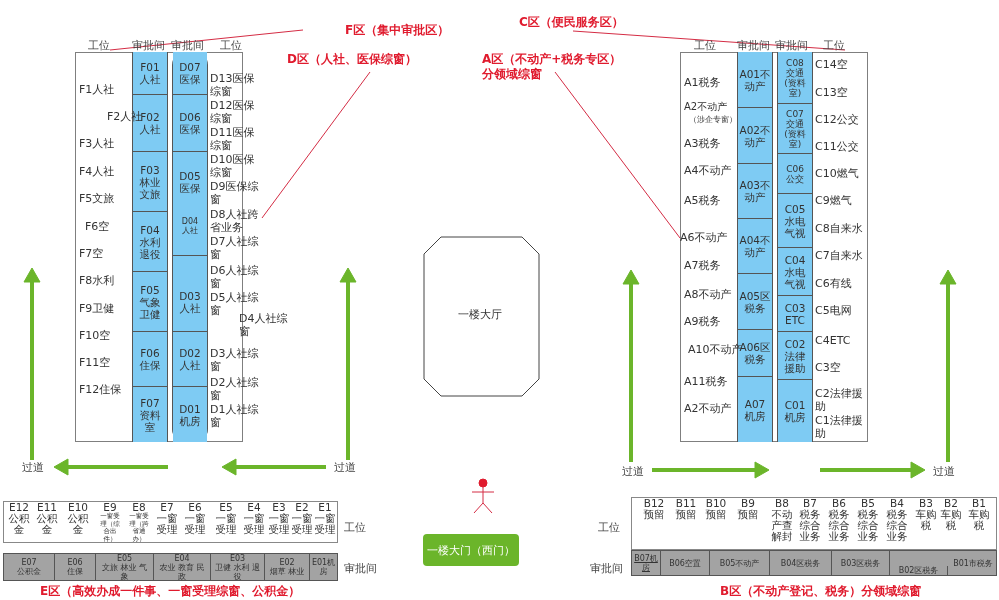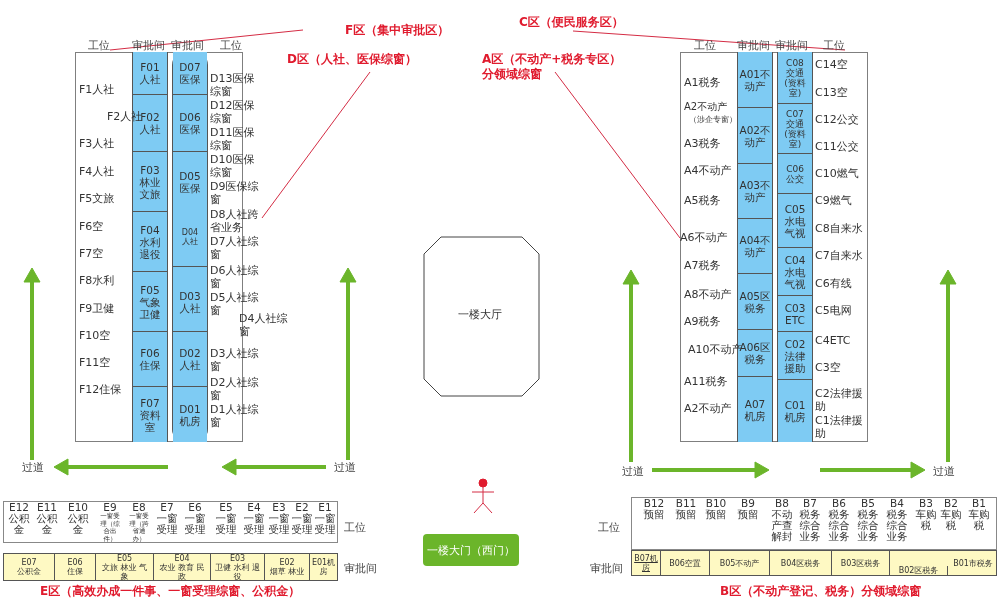--- a/index.html
+++ b/index.html
@@ -10,21 +10,21 @@
   .block{position:absolute;border:1px solid #7f7f7f;background:#fff;box-sizing:border-box;}
   .bcell{position:absolute;left:0;right:0;background:#7ecbf3;border-bottom:1px solid #555;
          box-sizing:border-box;display:flex;align-items:center;justify-content:center;
          text-align:center;font-size:10.5px;line-height:12px;color:#333;}
   .bcol{position:absolute;background:#7ecbf3;border-left:1px solid #555;border-right:1px solid #555;box-sizing:border-box;}
   .seat{position:absolute;font-size:11px;line-height:12px;color:#333;white-space:nowrap;}
   .seatw{position:absolute;font-size:11px;line-height:12.5px;color:#333;}
   .red{color:#e01b2e;font-weight:bold;font-size:12px;white-space:nowrap;position:absolute;}
   .note{position:absolute;font-size:11px;color:#444;}
   .ecell{position:absolute;top:0;bottom:0;font-size:10.5px;line-height:11px;text-align:center;color:#333;}
-  .erow-b{position:absolute;background:#fef9c3;border:1px solid #555;box-sizing:border-box;}
+  .erow-b{position:absolute;background:#a3a3a3;border:1px solid #555;box-sizing:border-box;}
   .ebc{position:absolute;top:0;bottom:0;border-right:1px solid #555;box-sizing:border-box;
        display:flex;align-items:center;justify-content:center;text-align:center;font-size:8px;line-height:9px;color:#333;}
   .door{position:absolute;background:#6bb52a;color:#fff;font-size:11px;border-radius:4px;
         display:flex;align-items:center;justify-content:center;}
   .small{font-size:8px;line-height:9px;}
 </style>
 </head>
 <body>
 
 <svg class="abs" style="left:0;top:0;" width="999" height="600">
@@ -124,21 +124,21 @@
 医保</span>
       </div>
     <div class="bcell" style="top:43px;height:57px;">
         <span style="white-space:pre">D06
 医保</span>
       </div>
     <div class="bcell" style="top:100px;height:60px;">
         <span style="white-space:pre">D05
 医保</span>
       </div>
-    <div class="bcell" style="top:155px;height:60px;">
+    <div class="bcell" style="top:144px;height:60px;">
         <span style="white-space:pre" class="small">D04
 人社</span>
       </div>
     <div class="bcell" style="top:220px;height:60px;">
         <span style="white-space:pre">D03
 人社</span>
       </div>
     <div class="bcell" style="top:280px;height:55px;">
         <span style="white-space:pre">D02
 人社</span>
@@ -147,21 +147,21 @@
         <span style="white-space:pre">D01
 机房</span>
       </div>
   </div>
 
   <div class="seat" style="left:3px;top:31px;">F1人社</div>
   <div class="seat" style="left:18px;top:58px;margin-left:13px;">F2人社</div>
   <div class="seat" style="left:3px;top:85px;">F3人社</div>
   <div class="seat" style="left:3px;top:113px;">F4人社</div>
   <div class="seat" style="left:3px;top:140px;">F5文旅</div>
-  <div class="seat" style="left:3px;top:168px;">F6空</div>
+  <div class="seat" style="left:9px;top:168px;">F6空</div>
   <div class="seat" style="left:3px;top:195px;">F7空</div>
   <div class="seat" style="left:3px;top:222px;">F8水利</div>
   <div class="seat" style="left:3px;top:250px;">F9卫健</div>
   <div class="seat" style="left:3px;top:277px;">F10空</div>
   <div class="seat" style="left:3px;top:304px;">F11空</div>
   <div class="seat" style="left:3px;top:331px;">F12住保</div>
 
   <div class="seatw" style="left:134px;top:20px;width:52px;">D13医保综窗</div>
   <div class="seatw" style="left:134px;top:47px;width:52px;">D12医保综窗</div>
   <div class="seatw" style="left:134px;top:74px;width:52px;">D11医保综窗</div>

